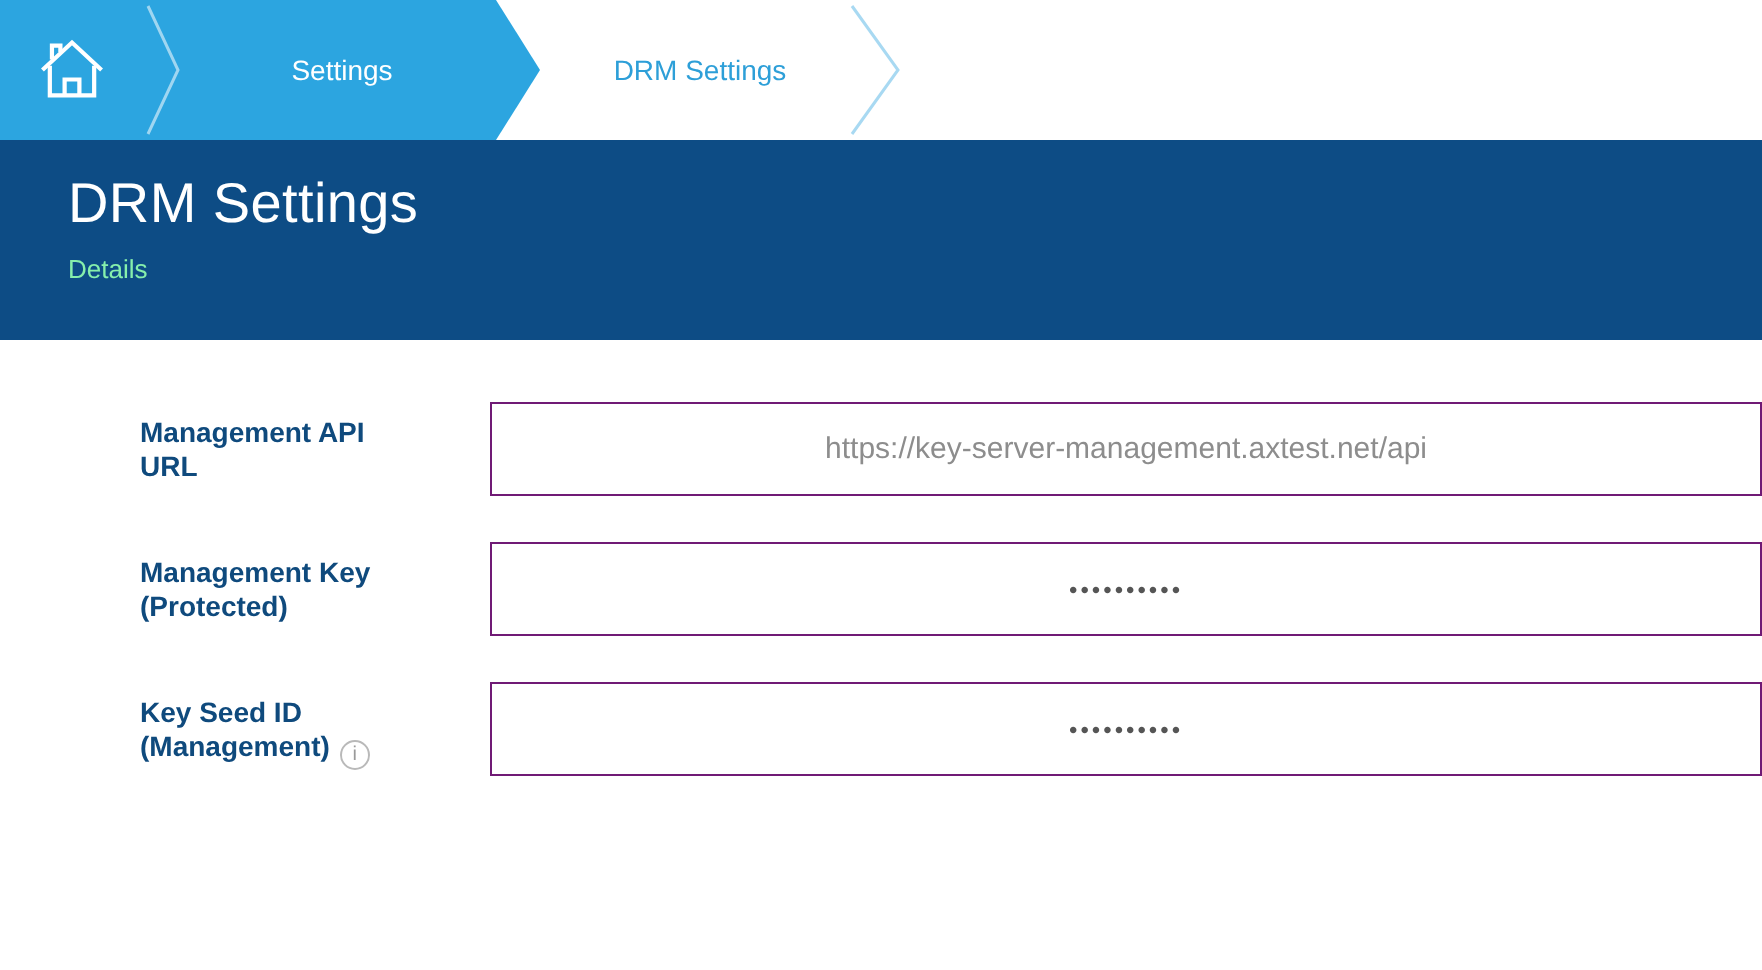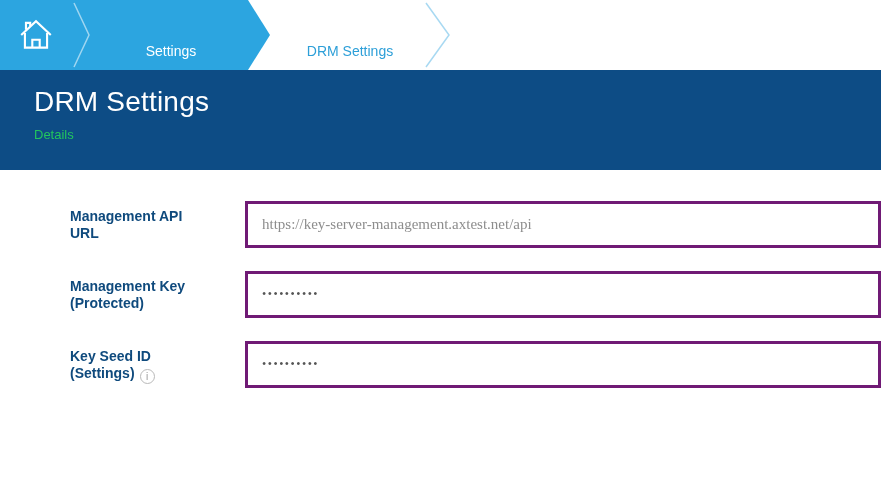--- a/index.html
+++ b/index.html
@@ -5,38 +5,38 @@
   * { margin:0; padding:0; box-sizing:border-box; }
   html,body { background:#ffffff; }
   body { font-family:"Liberation Sans", sans-serif; width:881px; height:485px; overflow:hidden; }
   .page { position:relative; width:881px; height:485px; background:#ffffff; }
 
   
   .breadcrumb { position:relative; width:881px; height:70px; background:#ffffff; }
   .bc-shape { position:absolute; left:0; top:0; }
   .bc-home { position:absolute; left:0; top:0; width:72px; height:70px;
              display:flex; align-items:center; justify-content:center; cursor:pointer; }
-  .bc-item { position:absolute; top:16px; height:70px; display:flex; align-items:center;
+  .bc-item { position:absolute; top:0; height:70px; display:flex; align-items:center;
              justify-content:center; font-size:14px; cursor:pointer; text-decoration:none; }
   .bc-settings { left:96px; width:150px; color:#ffffff; }
   .bc-drm { left:278px; width:144px; color:#2d9fd8; }
 
   
   .page-header { width:881px; height:100px; background:#0d4c85; padding:16px 0 0 34px; }
   .page-header h1 { color:#ffffff; font-size:28px; font-weight:400; letter-spacing:.2px; }
-  .page-subtitle { color:#22c55e; font-size:13px; margin-top:9px; }
+  .page-subtitle { color:#86efac; font-size:13px; margin-top:9px; }
 
   
   .form { padding-top:31px; }
   .form-row { display:flex; align-items:flex-start; margin-bottom:23px; min-height:47px;margin-left:38px; }
   .field-label { width:210px; padding:7px 48px 0 32px; color:#0f4a7d; font-size:14px;
                  font-weight:700; line-height:17px; }
-  .field-input { width:650px; height:47px; border:3px solid #701a75; background:#ffffff;
-                 padding:0 14px; font-family:Liberation Serif, serif; font-size:15px;
-                 color:#8d8d8d; outline:none; }
+  .field-input { width:650px; height:47px; border:1px solid #701a75; background:#ffffff;
+                 padding:0 14px; font-family:Liberation Sans, sans-serif; font-size:15px;
+                 color:#8d8d8d; outline:none;text-align:center; }
   .field-input.pw { font-size:12px; letter-spacing:1.5px; color:#555555; }
   .info-icon { display:inline-flex; align-items:center; justify-content:center;
                width:15px; height:15px; border:1px solid #b9b9b9; border-radius:50%;
                color:#9a9a9a; font-size:10px; font-weight:400; margin-left:5px;
                vertical-align:-2px; cursor:pointer; font-style:normal; }
 </style>
 </head>
 <body>
 
 <div class="page">
@@ -78,19 +78,19 @@
 
     <div class="form-row">
       <div class="field-label">
         <span>Management Key (Protected)</span>
       </div>
       <input class="field-input pw" type="text" value="••••••••••" style="">
     </div>
 
     <div class="form-row">
       <div class="field-label">
-        <span>Key Seed ID (Settings)</span><span class="info-icon">i</span>
+        <span>Key Seed ID (Management)</span><span class="info-icon">i</span>
       </div>
       <input class="field-input pw" type="text" value="••••••••••" style="">
     </div>
 
   </div>
 </div>
 
 </body></html>

